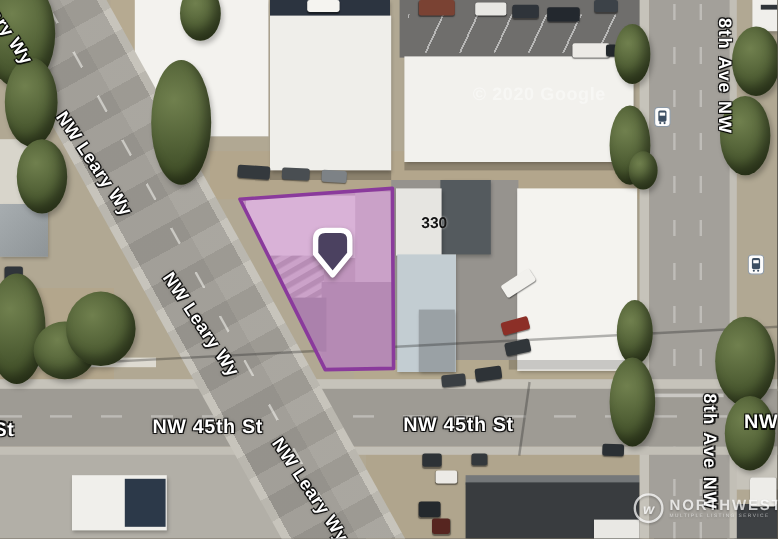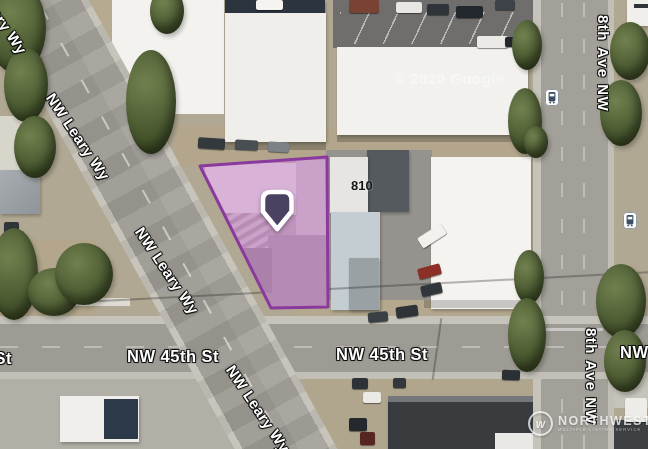--- a/index.html
+++ b/index.html
@@ -203,21 +203,21 @@
   <span class="street-label lbl-leary" style="left:-26px;top:-36px;">NW Leary Wy</span>
   <span class="street-label lbl-leary" style="left:57px;top:90px;">NW Leary Wy</span>
   <span class="street-label lbl-leary" style="left:146px;top:224px;">NW Leary Wy</span>
   <span class="street-label lbl-leary" style="left:237px;top:362px;">NW Leary Wy</span>
   <span class="street-label lbl-45" style="left:-80px;top:349px;">NW 45th St</span>
   <span class="street-label lbl-45" style="left:127px;top:347px;">NW 45th St</span>
   <span class="street-label lbl-45" style="left:336px;top:345px;">NW 45th St</span>
   <span class="street-label lbl-45" style="left:620px;top:343px;">NW 45th St</span>
   <span class="street-label lbl-8" style="left:612px;top:15px;">8th Ave NW</span>
   <span class="street-label lbl-8" style="left:600px;top:328px;">8th Ave NW</span>
-  <span class="lbl-bldgnum" style="left:351px;top:178px;">810</span>
+  <span class="lbl-bldgnum" style="left:351px;top:178px;">330</span>
 
   <span class="attribution" style="left:394px;top:70px;">© 2020 Google</span>
   <div id="nwmls">
     <div class="ring">w</div>
     <div>
       <div class="name">NORTHWEST</div>
       <div class="tag">MULTIPLE LISTING SERVICE</div>
     </div>
   </div>
 

